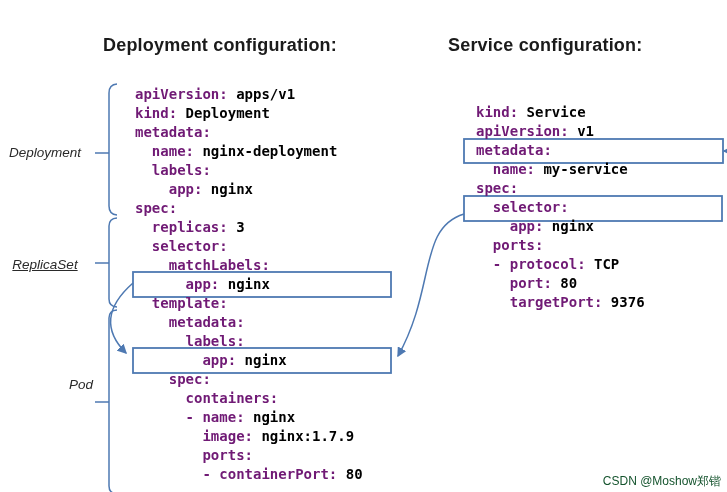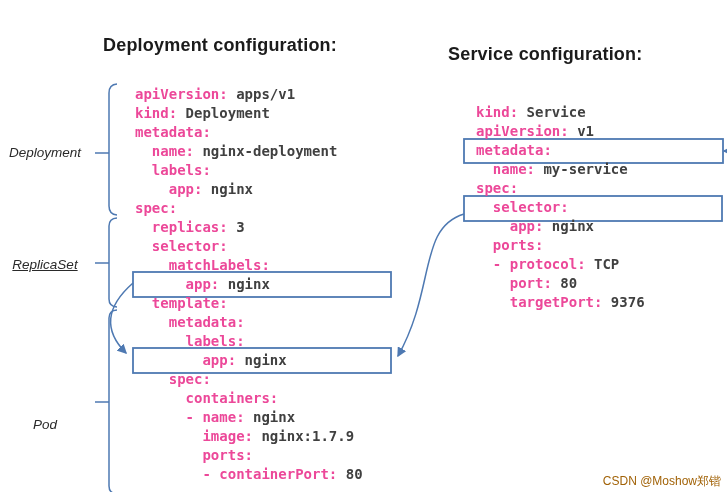--- a/index.html
+++ b/index.html
@@ -11,44 +11,44 @@
     font-family:"Liberation Sans", sans-serif;
     margin-top:10px;
   }
   .overlay{position:absolute;left:0;top:0;width:727px;height:492px;}
   .title{
     position:absolute;
     font-size:18px;font-weight:700;color:#1b1b1b;
     letter-spacing:0.2px;white-space:nowrap;
   }
   .title.deploy{left:103px;top:25px;}
-  .title.service{left:448px;top:34px;}
+  .title.service{left:448px;top:25px;}
   .code-block{
     position:absolute;
     font-family:"DejaVu Sans Mono", monospace;
     font-size:14px;font-weight:700;line-height:19px;
     white-space:pre;
   }
   .code-block.left{left:135px;top:75px;}
   .code-block.right{left:476px;top:93px;}
   .code-line{white-space:pre;height:19px;}
-  .yaml-key{color:#ec4899;}
-  .yaml-value{color:#404040;}
+  .yaml-key{color:#701a75;}
+  .yaml-value{color:#000000;}
   .resource-label{
     position:absolute;left:0;width:90px;
     text-align:center;
     font-style:italic;font-size:13.5px;color:#2a2a2a;
     white-space:nowrap;
   }
   .resource-label.deploy{top:135px;}
   .resource-label.rs{top:247px;text-decoration:underline;}
-  .resource-label.pod{top:407px;}
+  .resource-label.pod{top:367px;padding-left:36px;}
   .watermark{
     position:absolute;right:6px;top:463px;
-    font-size:12px;color:#a16207;white-space:nowrap;
+    font-size:12px;color:#14532d;white-space:nowrap;
   }
 </style>
 </head>
 <body>
 
 <div class="canvas">
 
   <svg class="overlay" width="727" height="492" viewBox="0 0 727 492">
     <defs>
       <marker id="arrow" viewBox="0 0 10 10" refX="8.5" refY="5" markerWidth="6.5" markerHeight="6.5" orient="auto-start-reverse">

